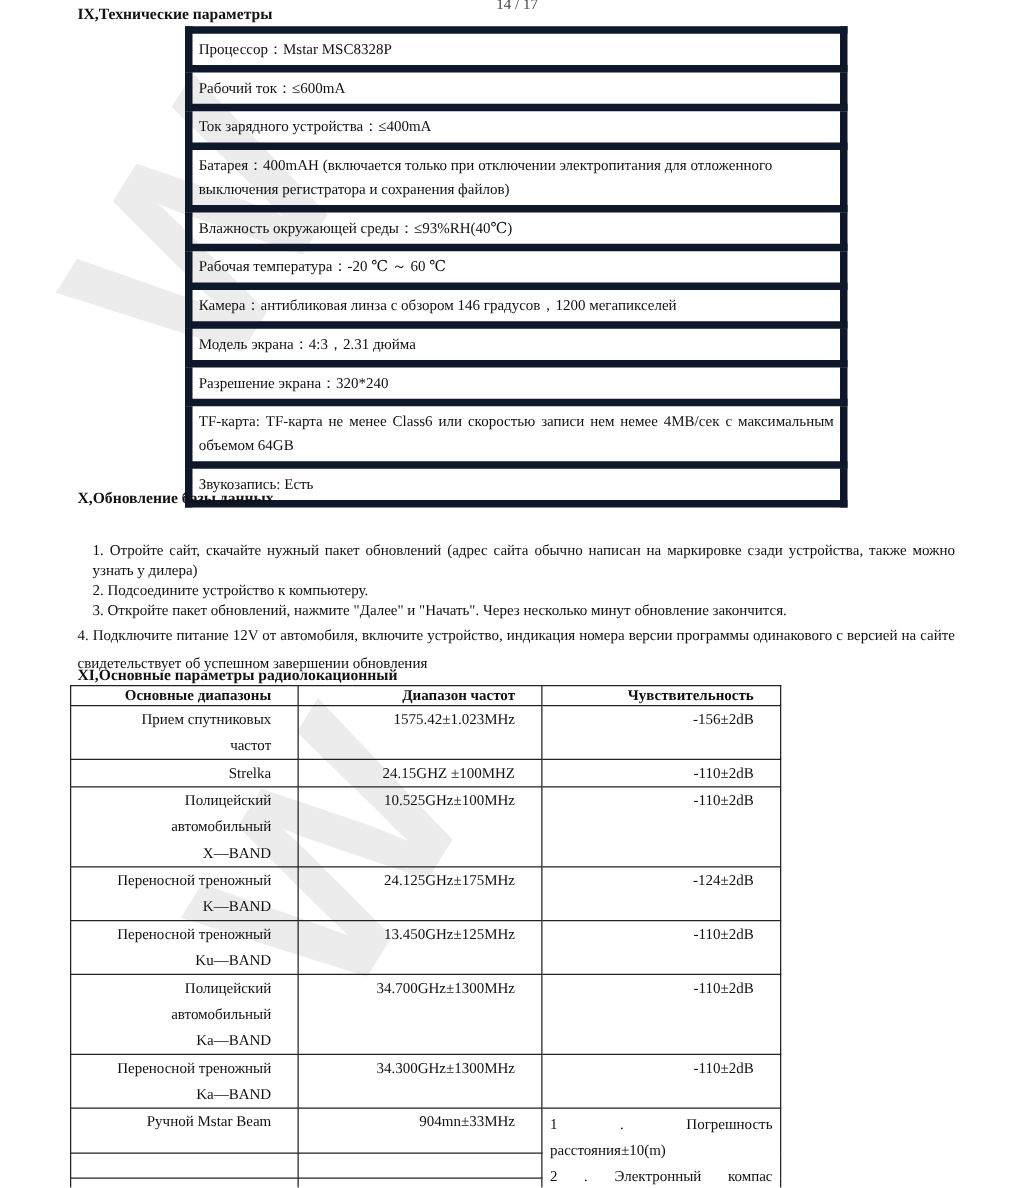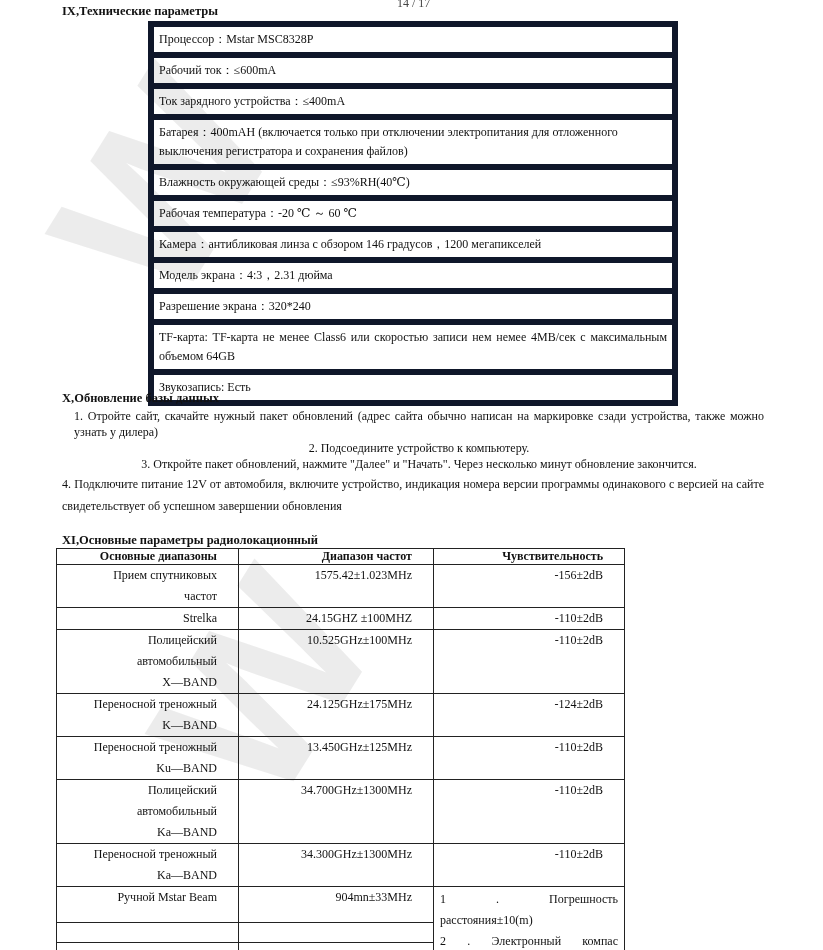--- a/index.html
+++ b/index.html
@@ -19,22 +19,22 @@
     border-collapse: collapse;
   }
   table.specs td {
     border: 6px solid #0f172a; padding: 3px 5px; font-size: 12px; line-height: 19px;
     vertical-align: middle;
   }
   table.specs td.justify { text-align: justify; }
 
   .upd { position: absolute; left: 62px; top: 408px; width: 702px; font-size: 12px; line-height: 16px; }
   .upd p { margin: 0 0 0 0; }
-  .upd .ind { padding-left: 12px; text-align: center; }
-  .upd .jus { text-align: justify; }
+  .upd .ind { padding-left: 12px; }
+  .upd .jus { text-align: justify; margin-top: 24px; }
 
   table.radar {
     position: absolute; left: 56px; top: 548px; width: 569px;
     border-collapse: collapse;
   }
   table.radar th, table.radar td {
     border: 1px solid #222; font-size: 12px; line-height: 21px; padding: 0 21px;
     text-align: right; vertical-align: top;
   }
   table.radar th { font-weight: bold; line-height: 15px; }

